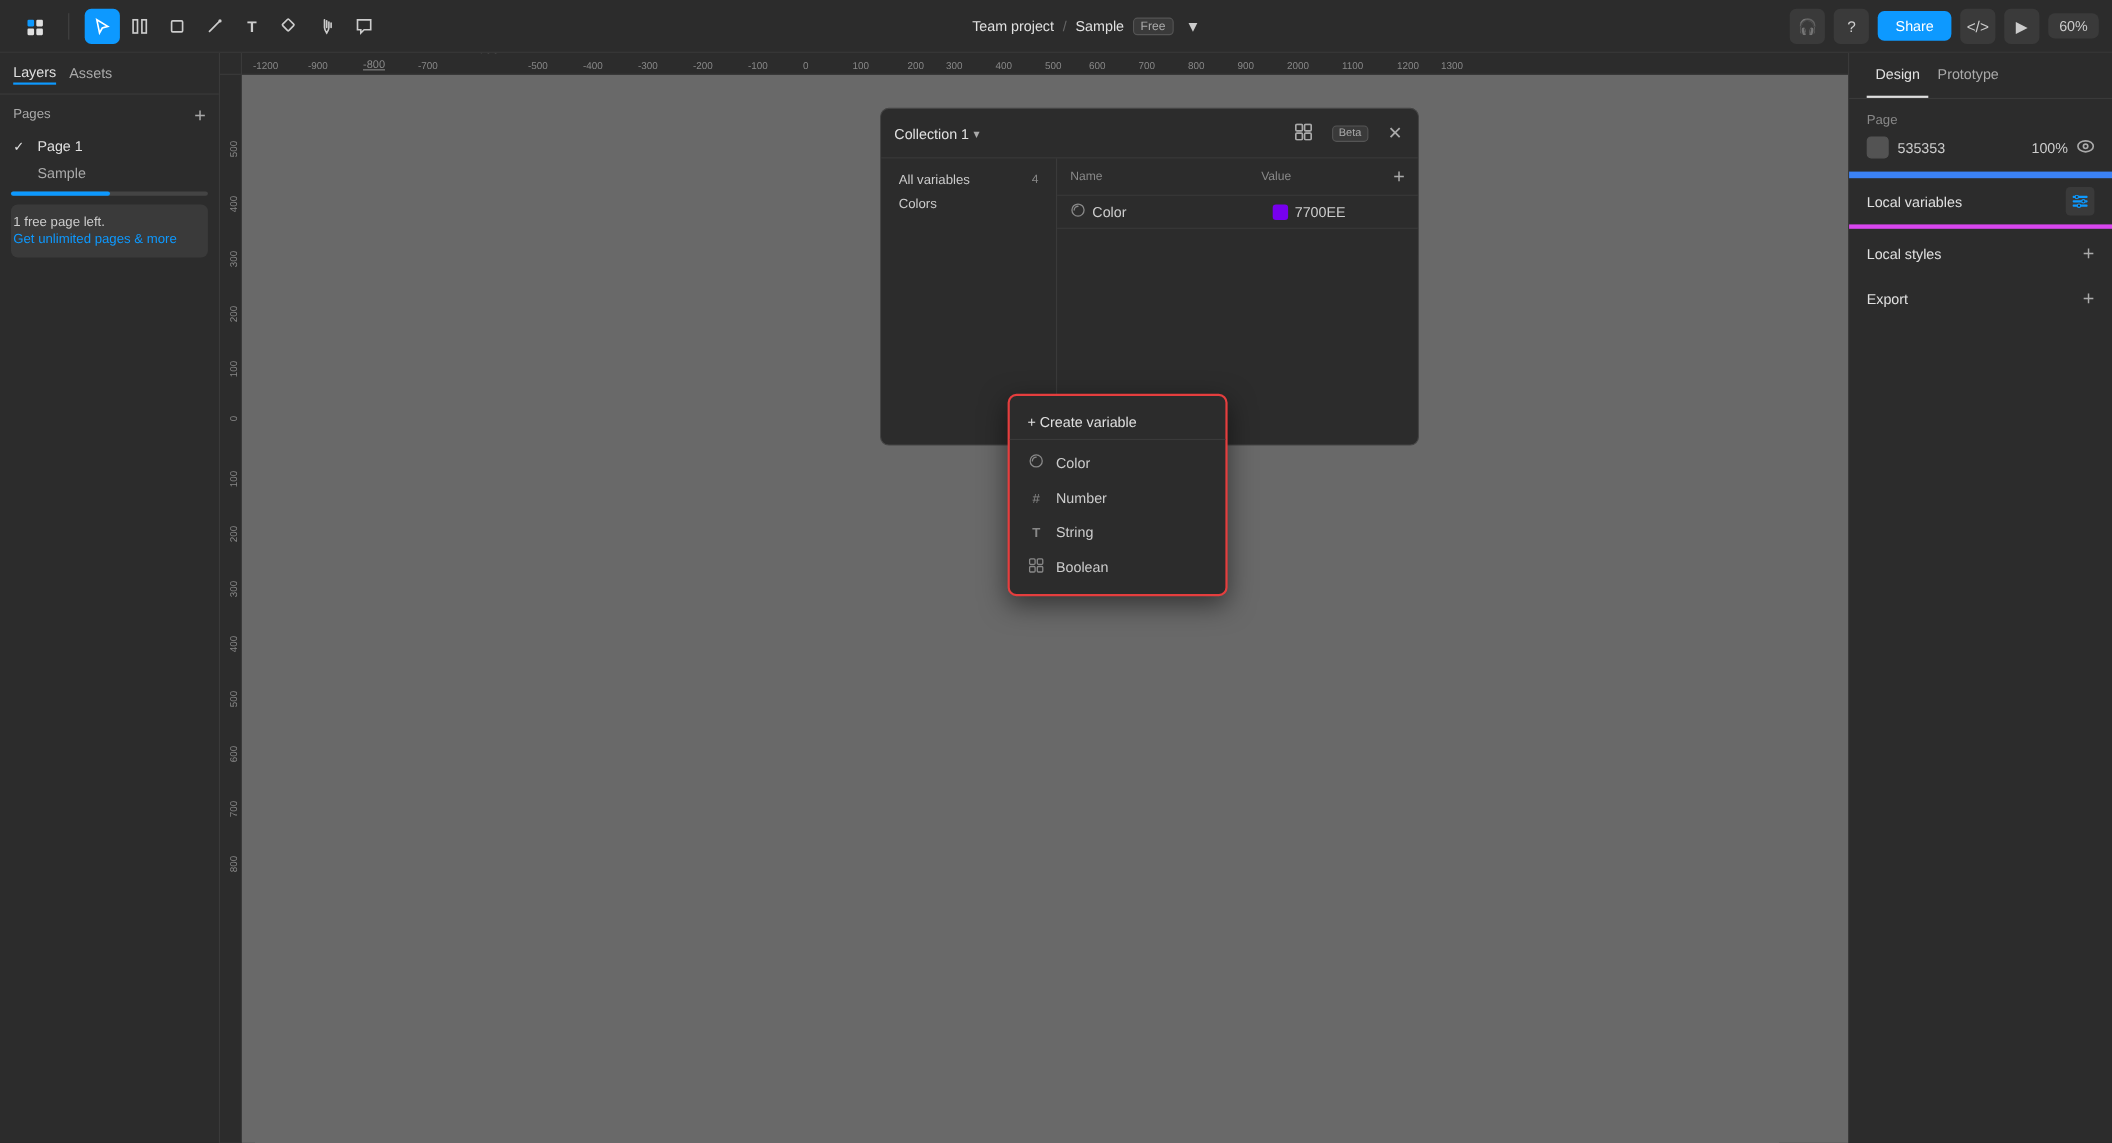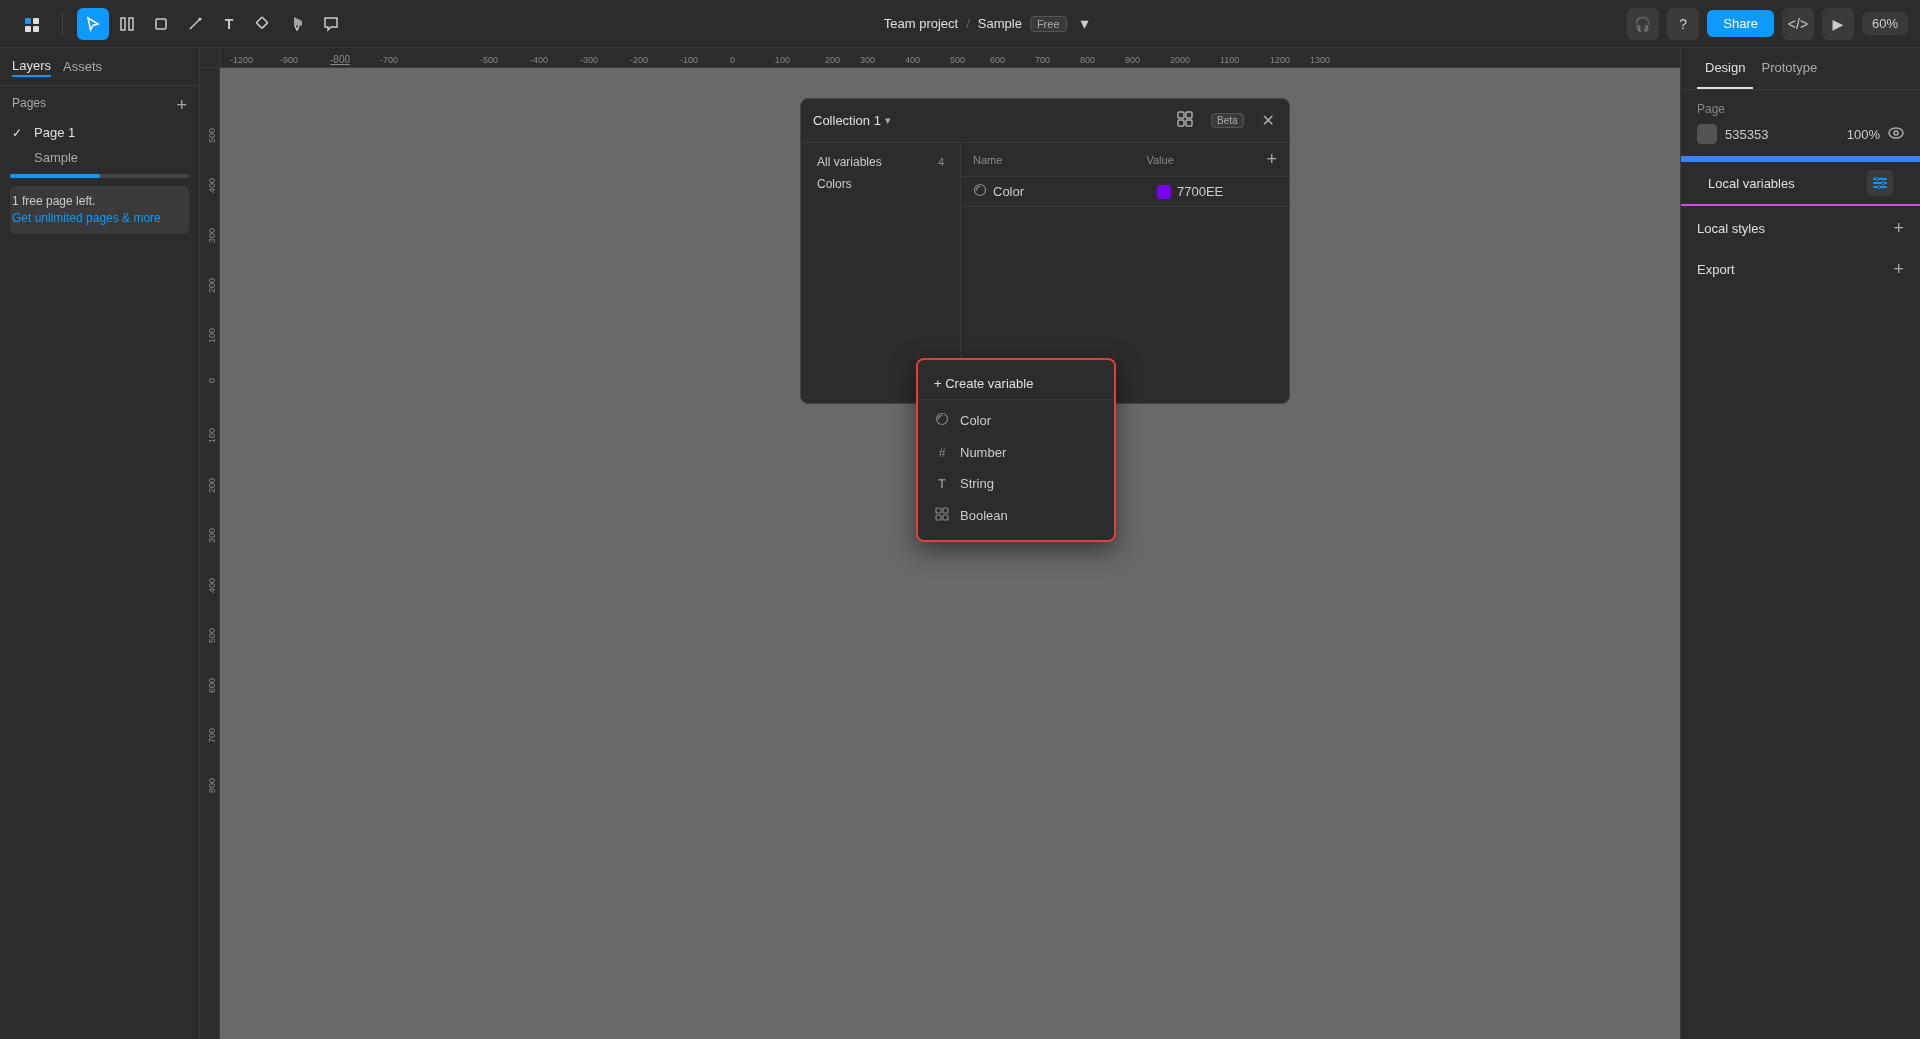--- a/index.html
+++ b/index.html
@@ -517,22 +517,22 @@
       background: none;
       border: none;
       color: #aaa;
       cursor: pointer;
       font-size: 18px;
     }
     .local-variables-btn {
       display: flex;
       align-items: center;
       justify-content: space-between;
-      padding: 8px 27px;
-      border-bottom: 2px solid #d946ef;
+      padding: 8px 16px;
+      border-bottom: 4px solid #d946ef;
     }
     .lv-label {
       font-size: 13px;
       color: #e0e0e0;
     }
     .lv-icon-btn {
       width: 26px;
       height: 26px;
       border-radius: 4px;
       background: #3a3a3a;

